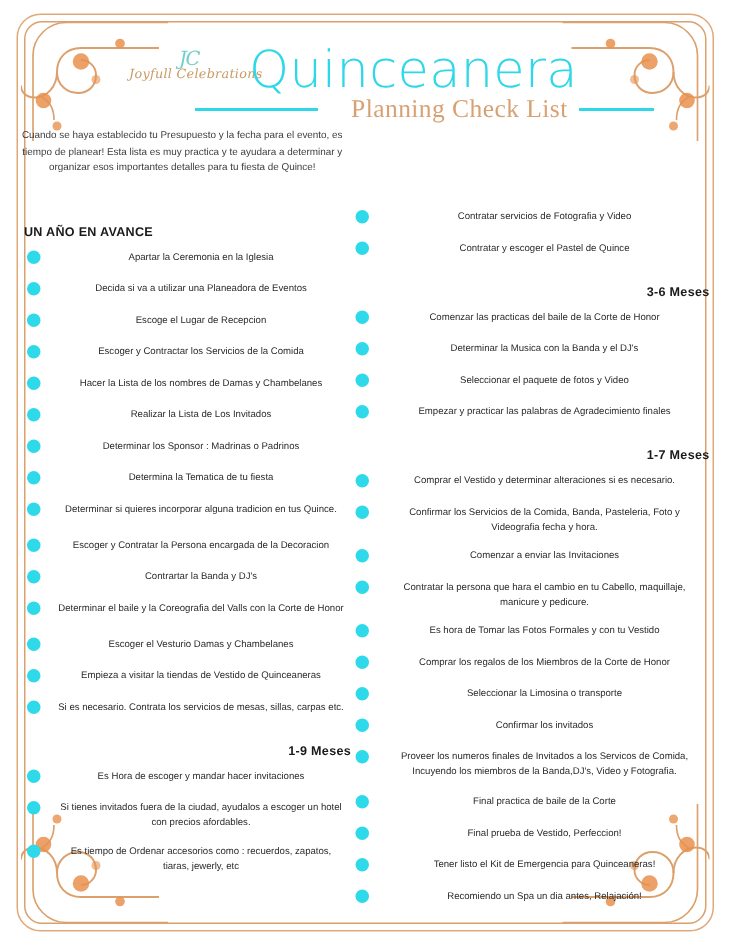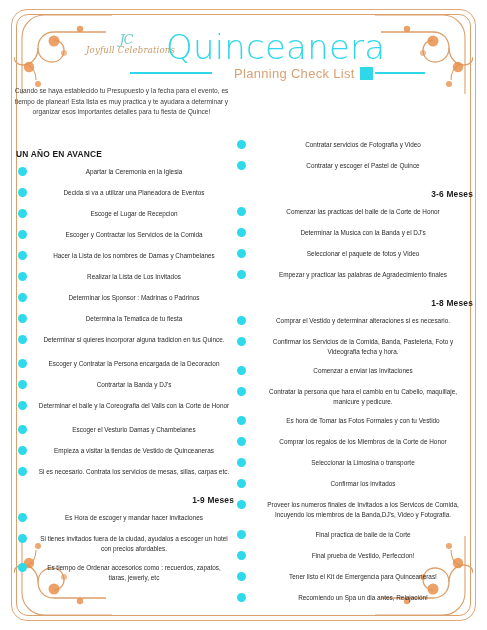--- a/index.html
+++ b/index.html
@@ -89,22 +89,22 @@
     display: flex; align-items: center;
   }
   .rule {
     height: 1.6px;
     background: #2fd8e8;
     flex: 0 0 auto;
   }
   .rule.left  { width: 82px; margin-right: 22px; }
   .rule.right { width: 50px; margin-left: 2px; }
   .subtitle {
-    font-family: Liberation Sans, sans-serif;
-    font-size: 13px;
+    font-family: Liberation Serif, serif;
+    font-size: 17px;
     color: #d8a173;
     letter-spacing: .3px;
     white-space: nowrap;
   }
   .sub-square {
     width: 13px; height: 13px;
     background: #2fd8e8;
     margin-left: 5px;
   }
 
@@ -345,21 +345,21 @@
         <div class="item">
           <span class="bullet"></span>
           <span class="txt">Seleccionar el paquete de fotos y Video</span>
         </div>
         <div class="item">
           <span class="bullet"></span>
           <span class="txt">Empezar y practicar las palabras de Agradecimiento finales</span>
         </div>
       </div>
       <div class="section">
-        <div class="section-title sp-top">1-8 Meses</div>
+        <div class="section-title sp-top">1-7 Meses</div>
         <div class="item">
           <span class="bullet"></span>
           <span class="txt">Comprar el Vestido y determinar alteraciones si es necesario.</span>
         </div>
         <div class="item loose">
           <span class="bullet"></span>
           <span class="txt">Confirmar los Servicios de la Comida, Banda, Pasteleria, Foto y Videografia  fecha y hora.</span>
         </div>
         <div class="item">
           <span class="bullet"></span>

